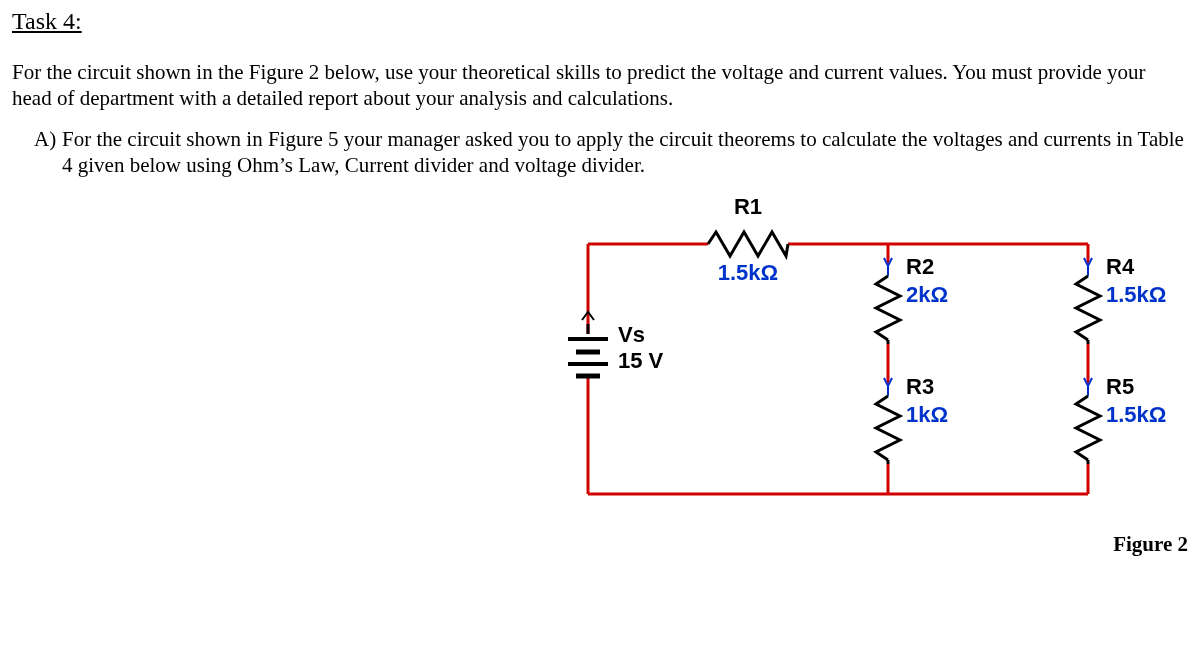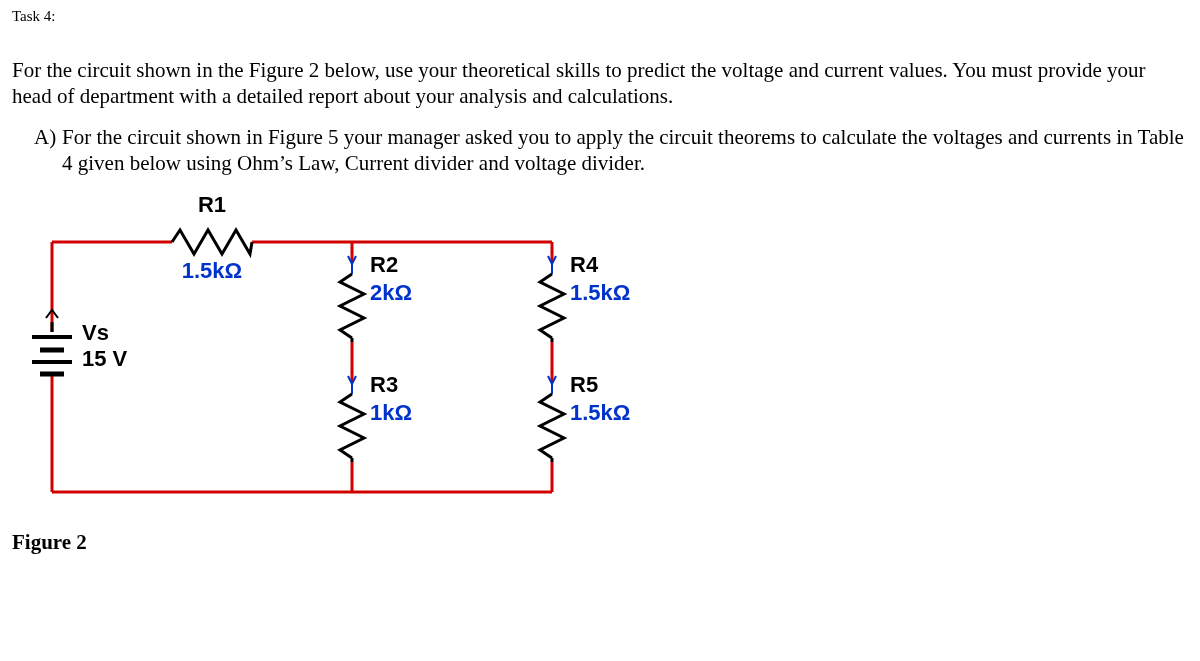--- a/index.html
+++ b/index.html
@@ -6,46 +6,47 @@
     margin: 0;
     padding: 8px 12px;
     font-family: "Times New Roman", Times, serif;
     font-size: 21px;
     color: #000;
     width: 1200px;
     box-sizing: border-box;
     background: #fff;
   }
   .task-title {
-    font-size: 15px;
-    margin-bottom: 32px;
+    text-decoration: underline;
+    font-size: 24px;
+    margin-bottom: 24px;
   }
   .para {
     margin-bottom: 14px;
     line-height: 1.25;
   }
   .list-item {
     display: flex;
     margin-left: 22px;
     margin-bottom: 6px;
     line-height: 1.25;
   }
   .list-marker {
     width: 28px;
     flex-shrink: 0;
   }
   .list-body {
     flex: 1;
   }
   .figure-wrap {
-    text-align: left;
+    text-align: right;
     margin-top: 4px;
   }
   .figure-caption {
-    text-align: left;
+    text-align: right;
     font-size: 21px;
     margin-top: 2px;
   }
   svg text.lbl {
     font-family: Arial, Helvetica, sans-serif;
     font-weight: bold;
   }
   svg text.blue { fill: #0033cc; }
   svg text.black { fill: #000; }
 </style>

